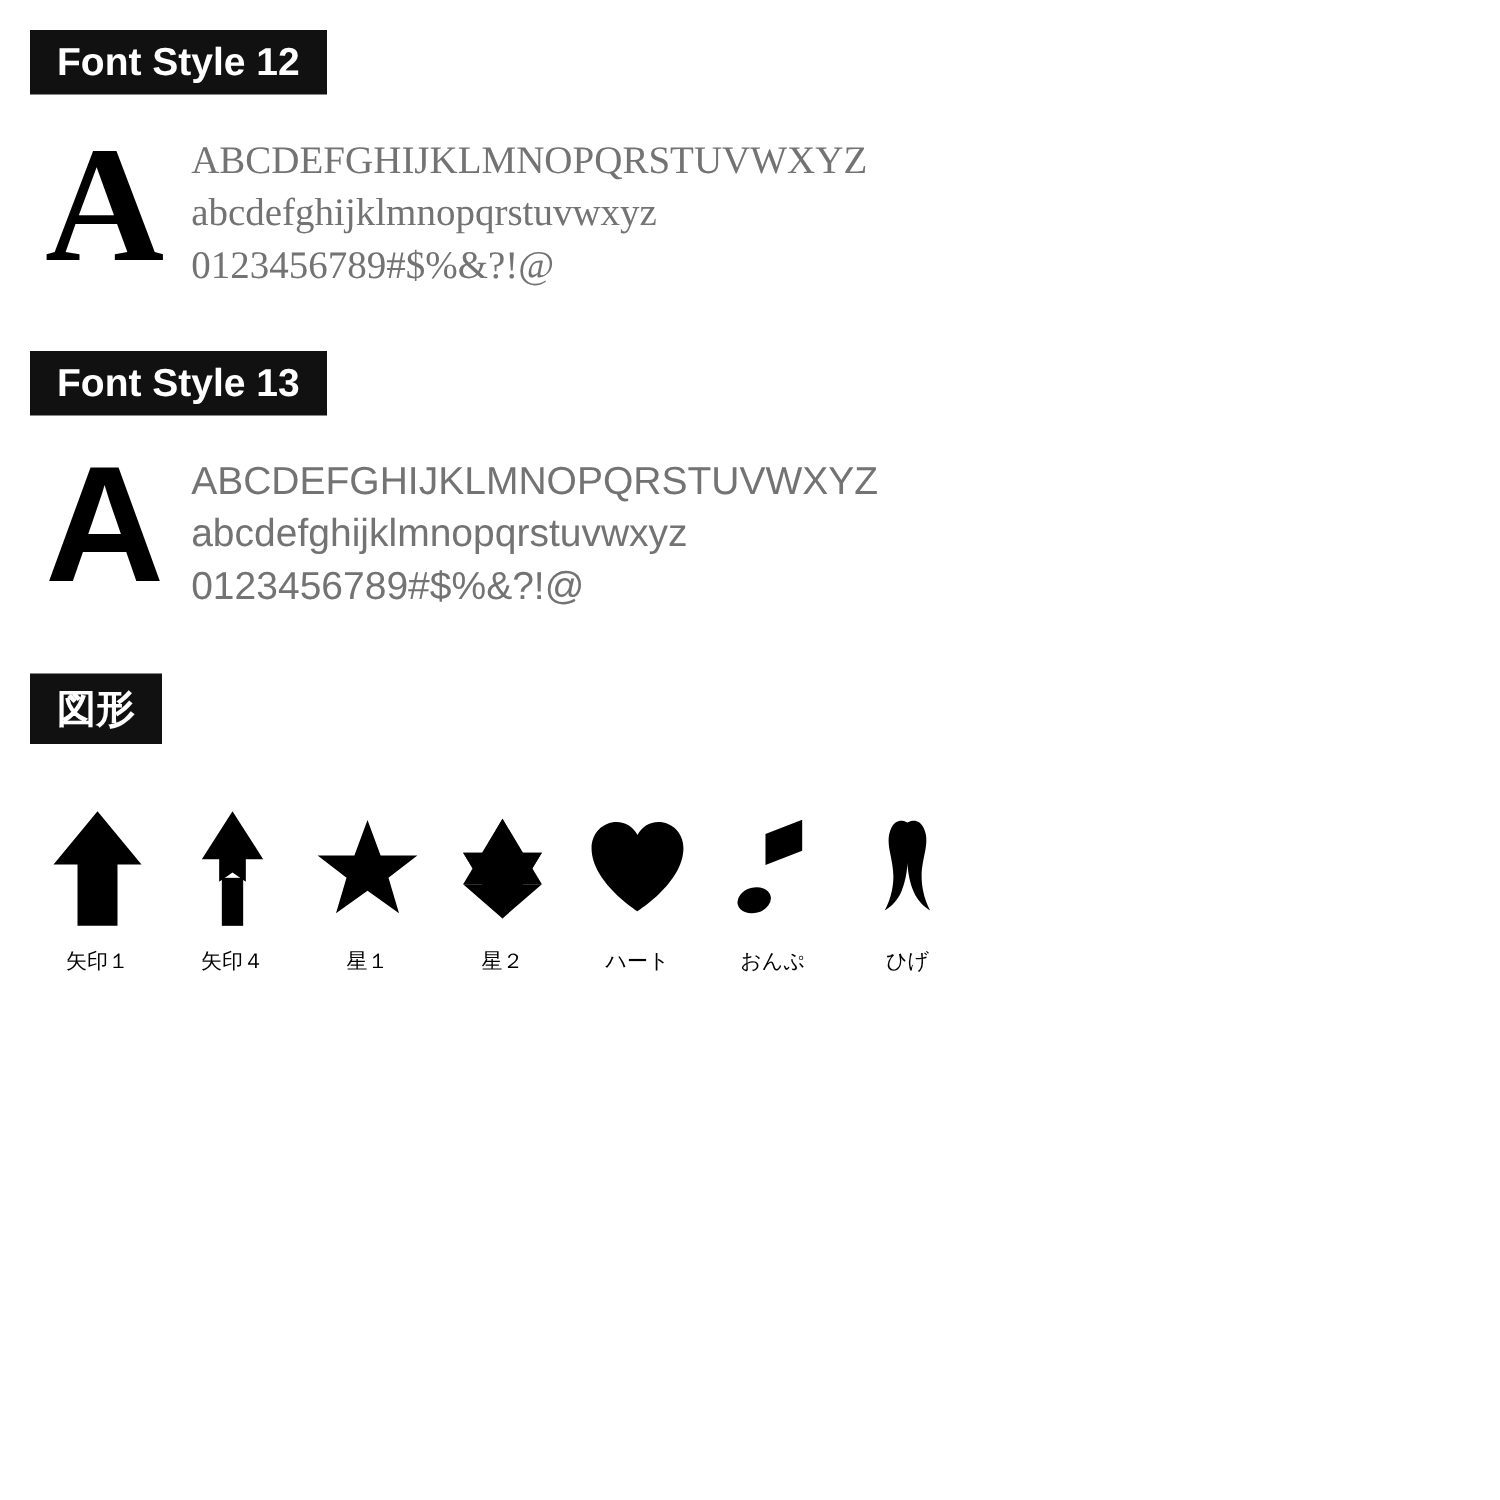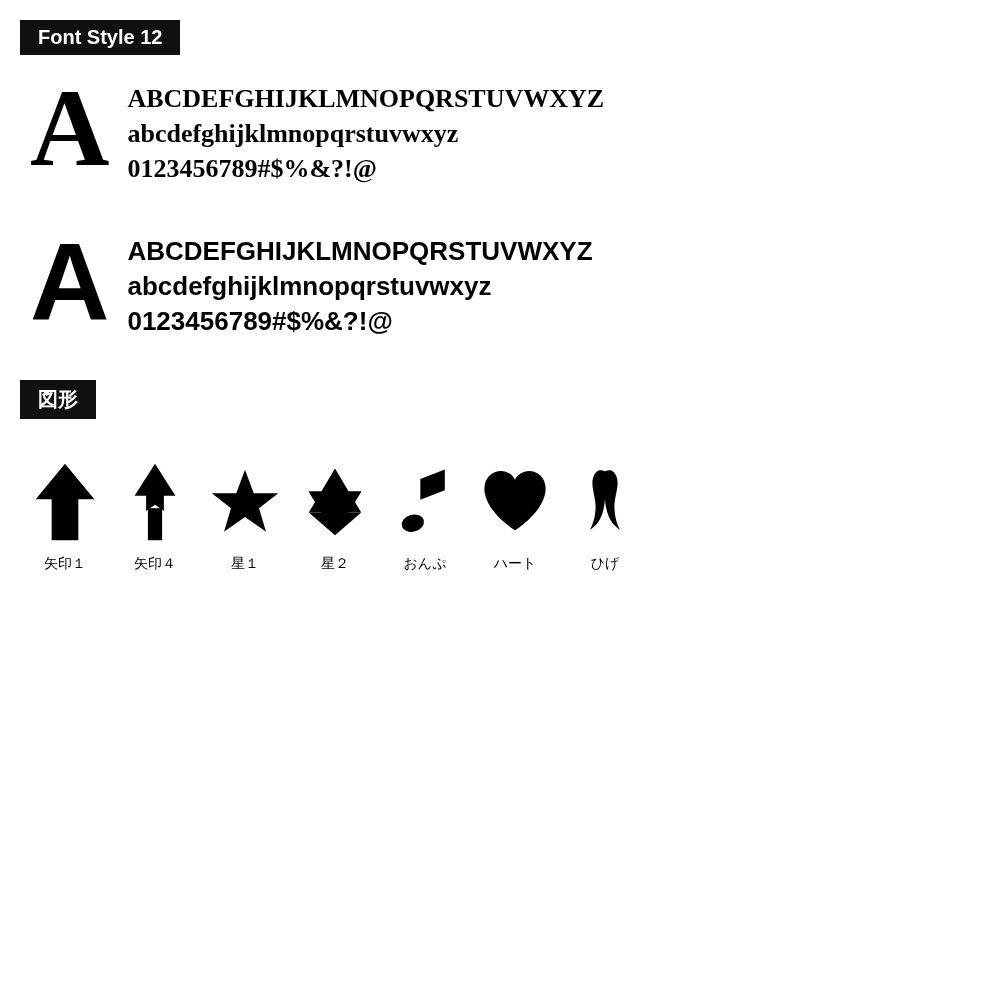--- a/index.html
+++ b/index.html
@@ -17,21 +17,21 @@
       min-height: 1000px;
       background: #fff;
       padding: 20px 20px 20px 20px;
     }
 
     .section-label {
       display: inline-block;
       background: #111111;
       color: #ffffff;
       font-family: sans-serif;
-      font-size: 20px;
+      font-size: 26px;
       font-weight: bold;
       padding: 6px 18px;
       margin-bottom: 18px;
     }
 
     .font-section {
       margin-bottom: 40px;
     }
 
     .font-demo {
@@ -62,22 +62,22 @@
 
     .char-lines {
       display: flex;
       flex-direction: column;
       justify-content: center;
       padding-top: 8px;
     }
 
     .char-line {
       font-size: 26px;
-      font-weight: 700;
-      color: #000000;
+      font-weight: 400;
+      color: #737373;
       line-height: 1.35;
     }
 
     .char-line-serif {
       font-family: Georgia, 'Times New Roman', Times, serif;
     }
 
     .char-line-sans {
       font-family: Arial, Helvetica, sans-serif;
     }
@@ -151,20 +151,21 @@
       <div class="big-letter-serif">A</div>
       <div class="char-lines">
         <div class="char-line char-line-serif">ABCDEFGHIJKLMNOPQRSTUVWXYZ</div>
         <div class="char-line char-line-serif">abcdefghijklmnopqrstuvwxyz</div>
         <div class="char-line char-line-serif">0123456789#$%&amp;?!@</div>
       </div>
     </div>
   </div>
 
   <div class="font-section">
+    <div class="section-label">Font Style 13</div>
     <div class="font-demo">
       <div class="big-letter-sans">A</div>
       <div class="char-lines">
         <div class="char-line char-line-sans">ABCDEFGHIJKLMNOPQRSTUVWXYZ</div>
         <div class="char-line char-line-sans">abcdefghijklmnopqrstuvwxyz</div>
         <div class="char-line char-line-sans">0123456789#$%&amp;?!@</div>
       </div>
     </div>
   </div>
 
@@ -209,39 +210,39 @@
             <polygon points="40,2 55,28 70,28 55,52 70,52 40,78 10,52 25,52 10,28 25,28" fill="#000"></polygon>
             <polygon points="40,2 70,52 10,52" fill="#000"></polygon>
             <polygon points="40,78 10,28 70,28" fill="#000"></polygon>
           </svg>
         </div>
         <div class="shape-label">星２</div>
       </div>
 
       <div class="shape-item">
         <div class="shape-icon">
+          <svg class="shape-svg" viewBox="0 0 80 75" xmlns="http://www.w3.org/2000/svg">
+            <path d="M40,70 C40,70 5,48 5,22 C5,10 14,2 24,2 C31,2 37,6 40,12 C43,6 49,2 56,2 C66,2 75,10 75,22 C75,48 40,70 40,70 Z" fill="#000"></path>
+          </svg>
+        </div>
+        <div class="shape-label">ハート</div>
+      </div>
+
+      <div class="shape-item">
+        <div class="shape-icon">
           <svg class="shape-svg-note" viewBox="0 0 55 85" xmlns="http://www.w3.org/2000/svg">
             <path d="M22,60 L22,18 L48,8 L48,30 L22,40 Z" fill="#000"></path>
             <ellipse cx="14" cy="65" rx="12" ry="9" fill="#000" transform="rotate(-15 14 65)"></ellipse>
           </svg>
         </div>
         <div class="shape-label">おんぷ</div>
       </div>
 
       <div class="shape-item">
         <div class="shape-icon">
-          <svg class="shape-svg" viewBox="0 0 80 75" xmlns="http://www.w3.org/2000/svg">
-            <path d="M40,70 C40,70 5,48 5,22 C5,10 14,2 24,2 C31,2 37,6 40,12 C43,6 49,2 56,2 C66,2 75,10 75,22 C75,48 40,70 40,70 Z" fill="#000"></path>
-          </svg>
-        </div>
-        <div class="shape-label">ハート</div>
-      </div>
-
-      <div class="shape-item">
-        <div class="shape-icon">
           <svg class="shape-svg-mustache" viewBox="0 0 40 85" xmlns="http://www.w3.org/2000/svg">
             <path d="M20,10 C20,10 28,5 32,15 C36,25 30,35 30,48 C30,62 36,72 36,72 C36,72 28,68 24,58 C20,48 20,38 20,38 C20,38 20,48 16,58 C12,68 4,72 4,72 C4,72 10,62 10,48 C10,35 4,25 8,15 C12,5 20,10 20,10 Z" fill="#000"></path>
           </svg>
         </div>
         <div class="shape-label">ひげ</div>
       </div>
 
     </div>
   </div>
 

